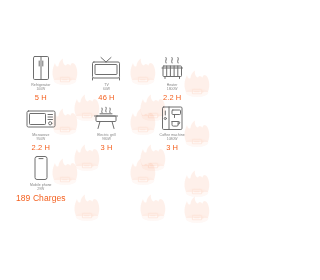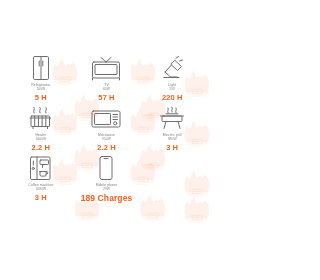--- a/index.html
+++ b/index.html
@@ -82,21 +82,21 @@
     font-size: 3.4px;
     line-height: 4.4px;
     color: #8a8a8a;
     text-align: center;
     white-space: nowrap;
   }
   .runtime {
     margin-top: 2.5px;
     font-size: 7.5px;
     line-height: 8px;
-    font-weight: bold;
+    font-weight: normal;
     color: #f4601f;
     text-align: center;
     white-space: nowrap;
     letter-spacing: 0.1px;
   }
   .runtime.wide {
     font-size: 8.5px;
   }
 </style>
 </head>
@@ -239,37 +239,21 @@
             <rect x="2.5" y="7" width="27" height="16" rx="1.4"></rect>
             <rect x="5" y="9.5" width="22" height="10" rx="0.6"></rect>
             <line x1="16" y1="7" x2="11" y2="2.5"></line>
             <line x1="16" y1="7" x2="21" y2="2.5"></line>
             <line x1="2.5" y1="23" x2="2.5" y2="25"></line>
             <line x1="29.5" y1="23" x2="29.5" y2="25"></line>
           </svg>
         </div>
         <div class="name">TV</div>
         <div class="watt">60W</div>
-        <div class="runtime">57 H</div>
-      </div>
-      <div class="cell">
-        <div class="icon-wrap">
-          <svg width="26" height="26" viewBox="0 0 26 26" fill="none" stroke="#6e6e6e" stroke-width="1" stroke-linecap="round" stroke-linejoin="round">
-            <path d="M16 5.5 L22.5 11.5 L18.5 15.5 L12 9.5 Z"></path>
-            <line x1="12.5" y1="10" x2="6" y2="17"></line>
-            <line x1="6" y1="17" x2="11.5" y2="22"></line>
-            <line x1="11.5" y1="22" x2="18" y2="22"></line>
-            <line x1="5" y1="22.5" x2="20" y2="22.5"></line>
-            <line x1="17" y1="3" x2="19.5" y2="1.5"></line>
-            <line x1="20.5" y1="6" x2="23.5" y2="5"></line>
-          </svg>
-        </div>
-        <div class="name">Light</div>
-        <div class="watt">5W</div>
-        <div class="runtime">220 H</div>
+        <div class="runtime">46 H</div>
       </div>
       <div class="cell">
         <div class="icon-wrap">
           <svg width="25" height="26" viewBox="0 0 25 26" fill="none" stroke="#6e6e6e" stroke-width="1" stroke-linecap="round" stroke-linejoin="round">
             <path d="M6 2.5 C7.5 4.5 4.5 5.5 6 8"></path>
             <path d="M12 2.5 C13.5 4.5 10.5 5.5 12 8"></path>
             <path d="M18 2.5 C19.5 4.5 16.5 5.5 18 8"></path>
             <rect x="3" y="11" width="18.5" height="10.5" rx="0.8"></rect>
             <line x1="6.7" y1="11" x2="6.7" y2="21.5"></line>
             <line x1="10.4" y1="11" x2="10.4" y2="21.5"></line>

